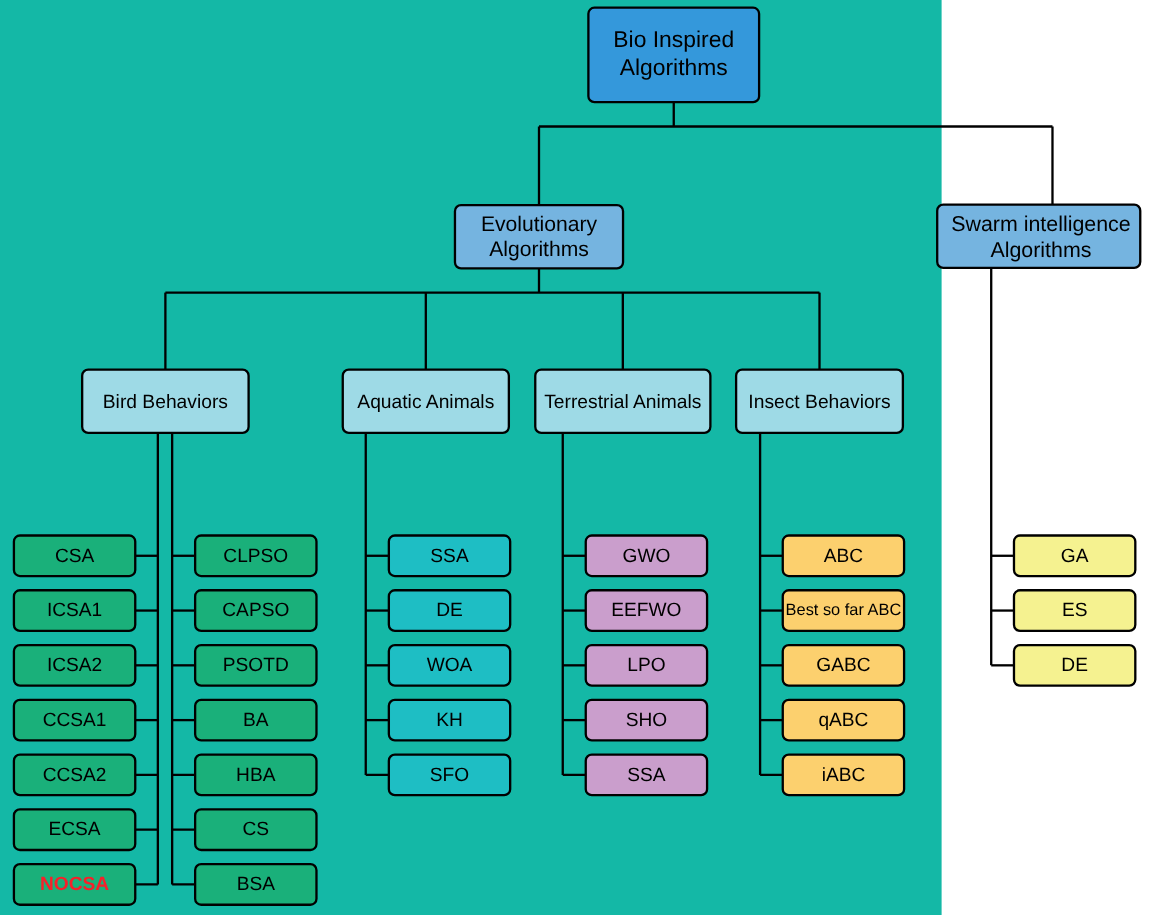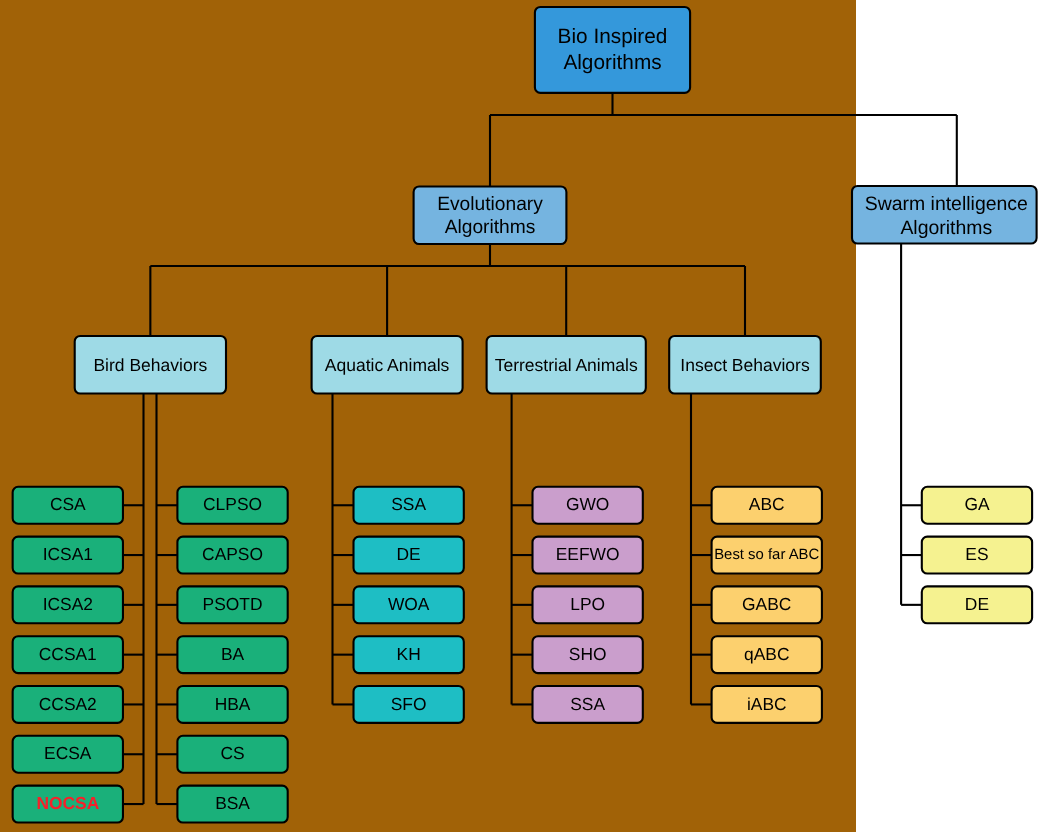--- a/index.html
+++ b/index.html
@@ -11,21 +11,21 @@
   body {
     width: 1047px;
     height: 832px;
     overflow: hidden;
     font-family: "Liberation Sans", sans-serif;
   }
   #canvas {
     position: relative;
     width: 856px;
     height: 832px;
-    background: #a16207;
+    background: #14b8a6;
   }
   svg#diagram {
     display: block;
     shape-rendering: geometricPrecision;
     
     transform: translateZ(0);
     will-change: transform;
   }
   .node-label {
     font-family: "Liberation Sans", sans-serif;

